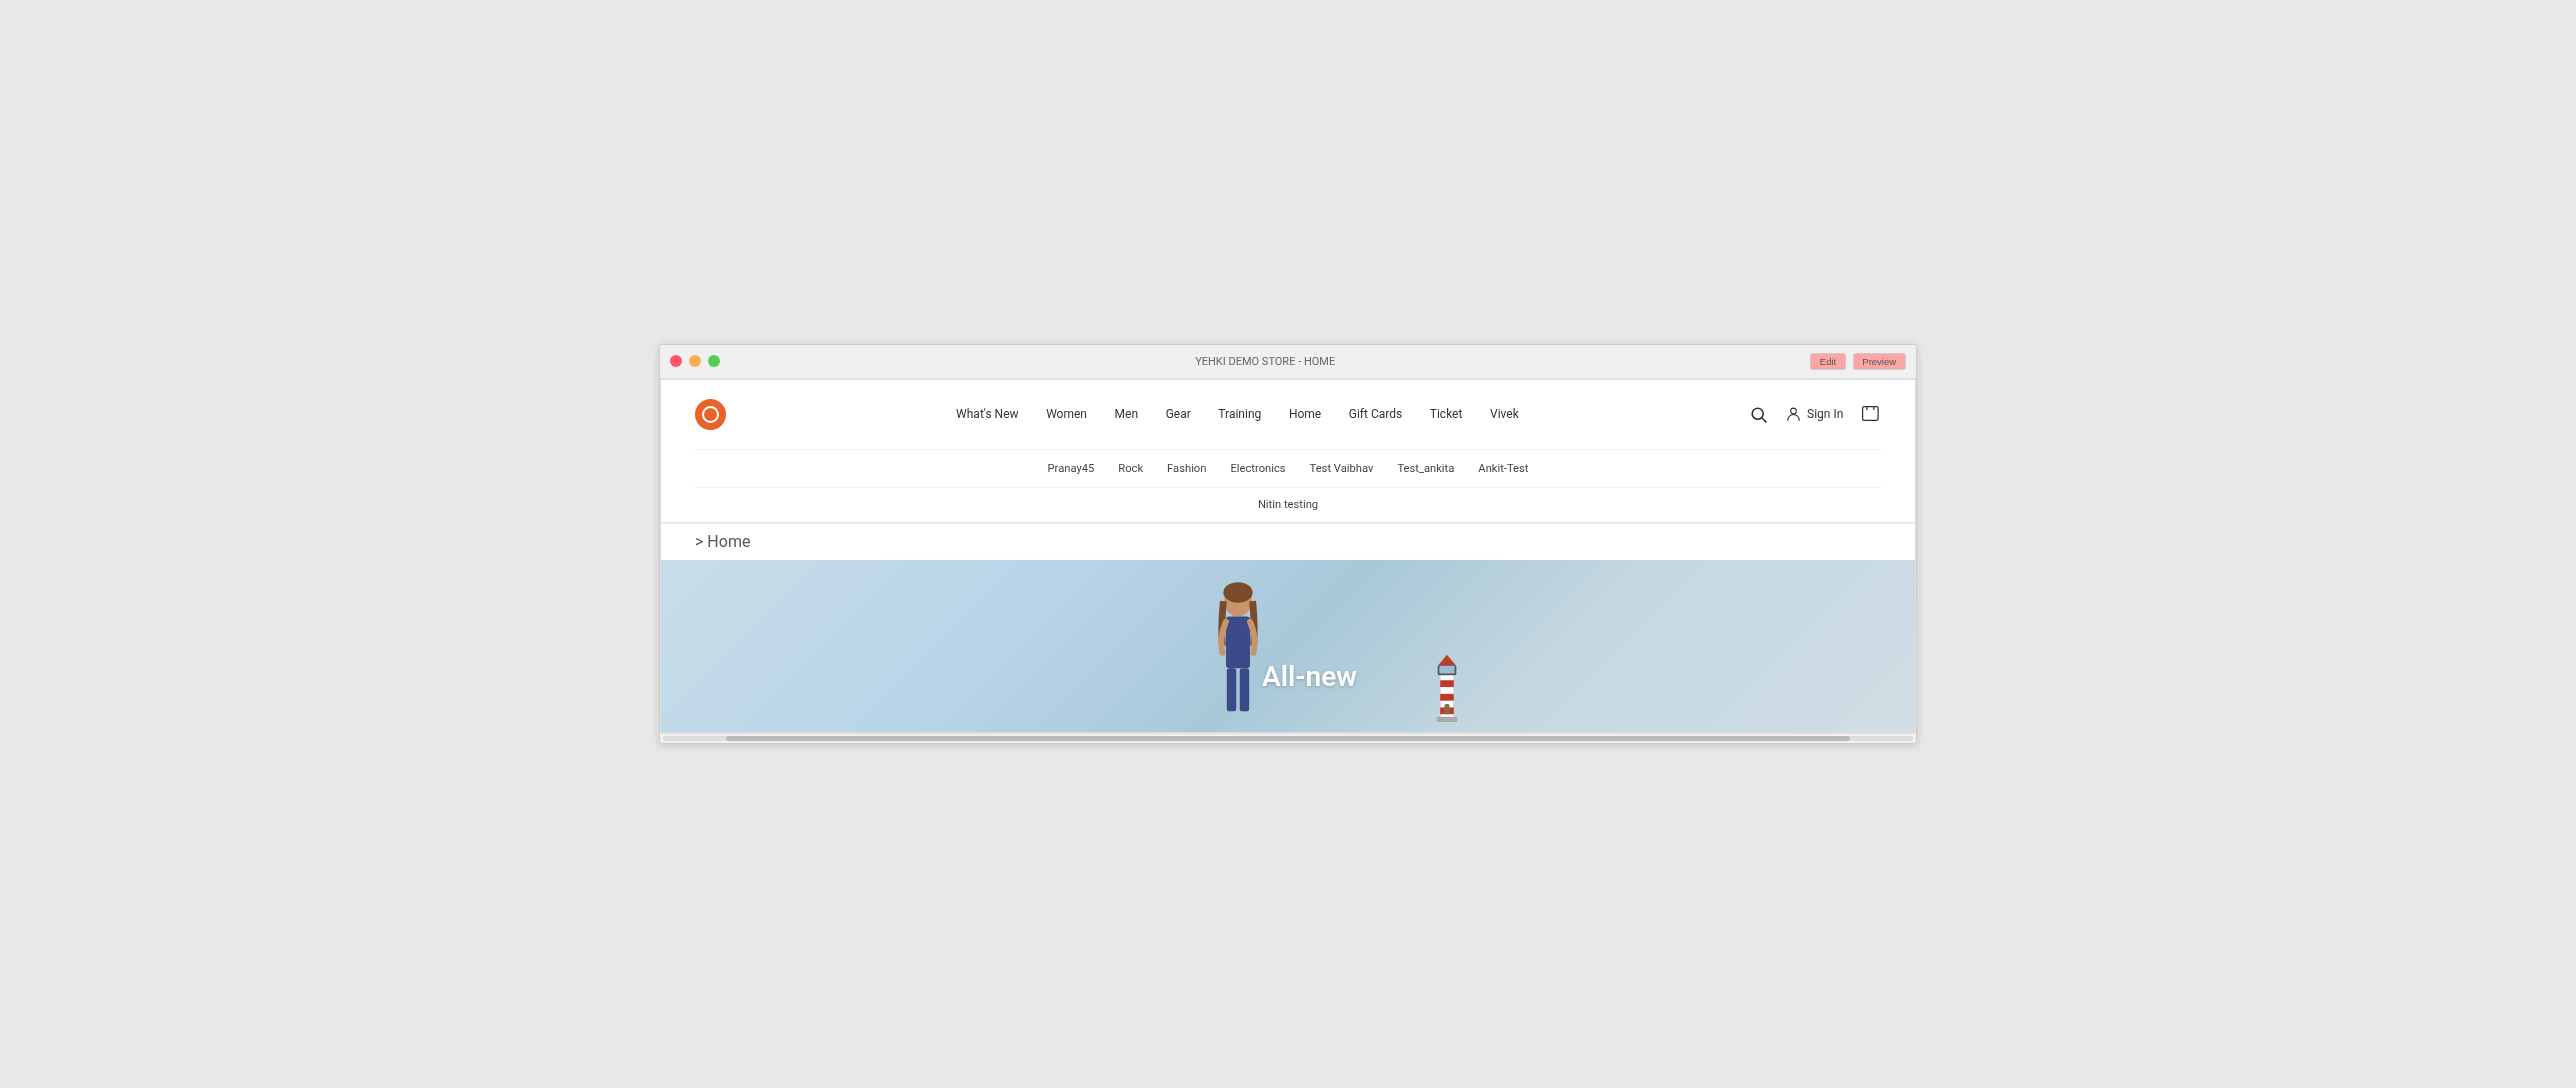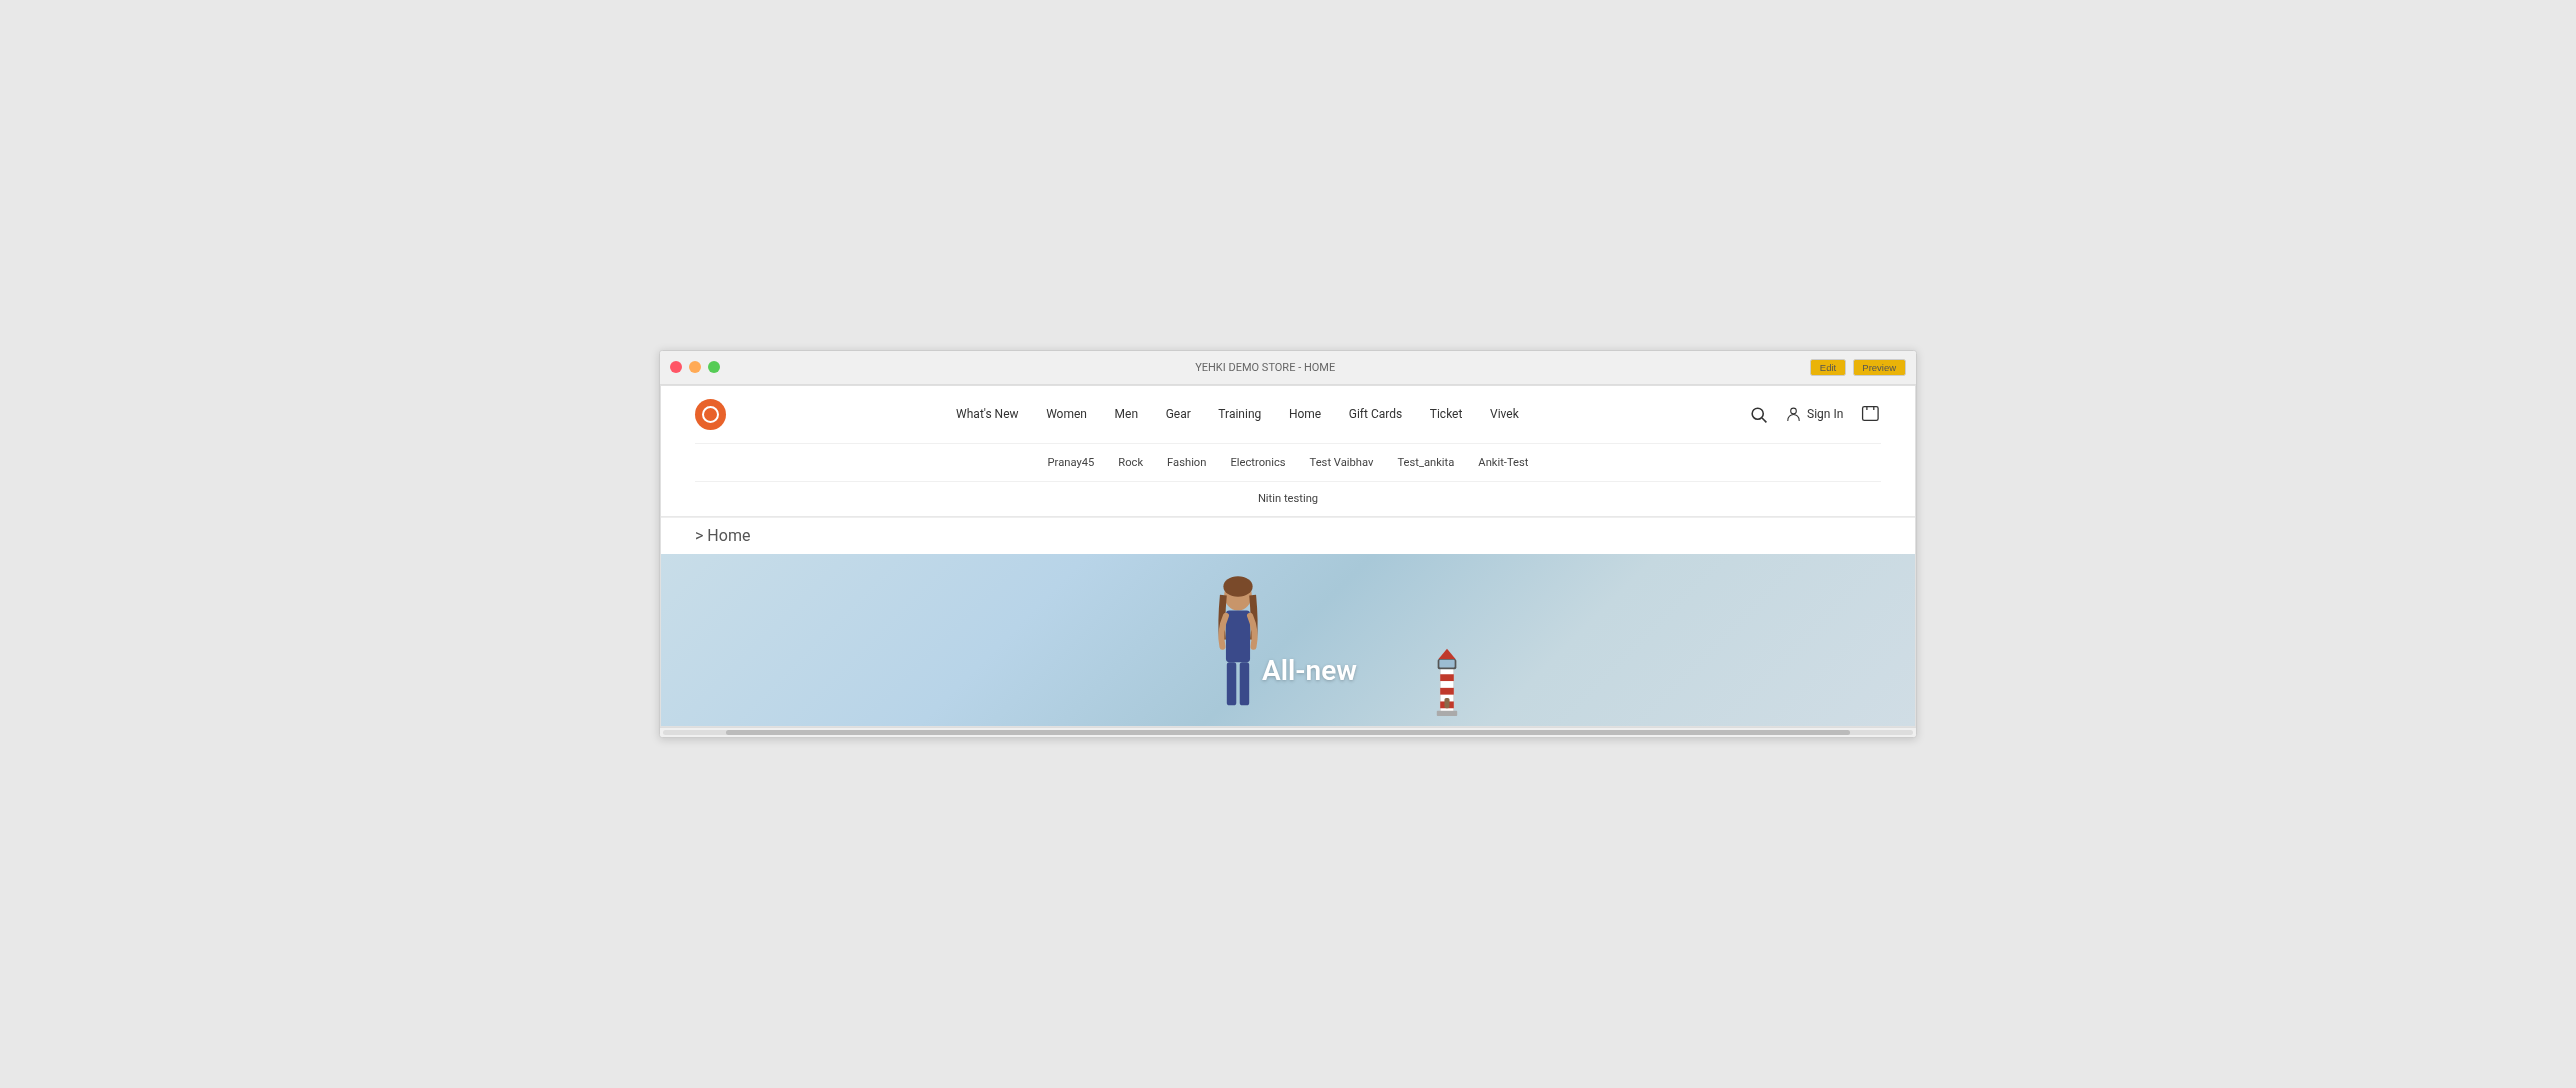--- a/index.html
+++ b/index.html
@@ -59,21 +59,21 @@
     }
 
     .browser-action-btns {
       display: flex;
       gap: 6.9px;
     }
 
     .browser-action-btn {
       font-size: 9.5px;
       color: #555;
-      background: #eab308;
+      background: #fca5a5;
       border: 0.9px solid #ccc;
       border-radius: 2.6px;
       padding: 1.7px 8.6px;
       cursor: pointer;
     }
 
     .page-wrapper {
       background: #fff;
       border: 0.9px solid #e0e0e0;
       margin: 0;
@@ -83,21 +83,21 @@
     .site-header {
       background: #fff;
       border-bottom: 0.9px solid #e8e8e8;
       padding: 0 34px;
     }
 
     .header-main {
       display: flex;
       align-items: center;
       justify-content: space-between;
-      padding: 13px 0;
+      padding: 19px 0;
       border-bottom: 0.9px solid #f0f0f0;
     }
 
     .logo-area {
       display: flex;
       align-items: center;
     }
 
     .logo-icon {
       width: 31px;

